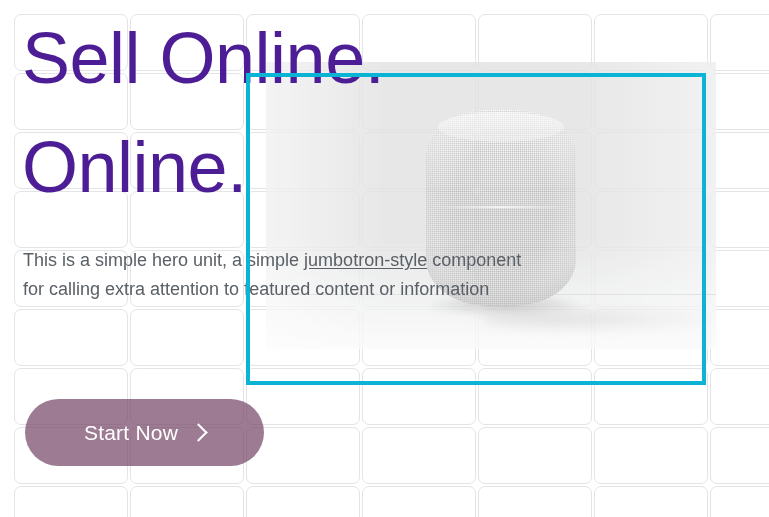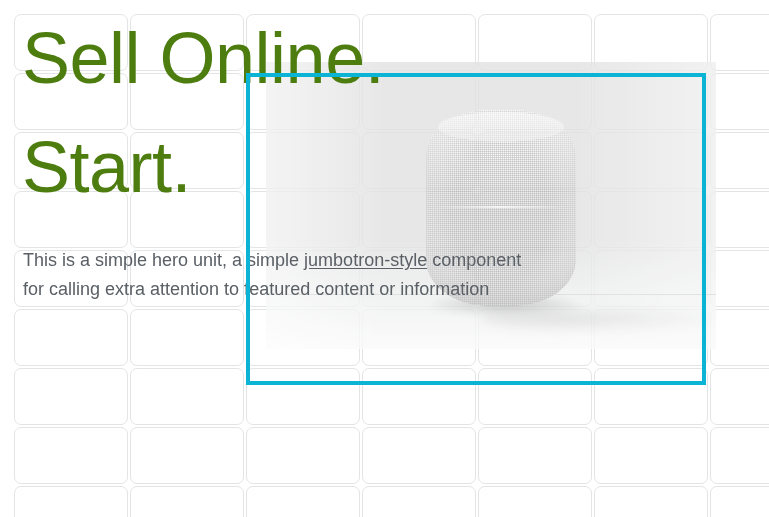--- a/index.html
+++ b/index.html
@@ -156,21 +156,21 @@
   #hero-copy {
     position: absolute;
     left: 0; top: 0;
     z-index: 4;
     width: 769px;
   }
   .headline {
     position: absolute;
     left: 22px;
     font-weight: 300;
-    color: #4d7c0f;
+    color: #4c1d95;
     letter-spacing: -0.5px;
     white-space: nowrap;
     line-height: 1;
   }
   #headline-1 {
     top: 22px;
     font-size: 72px;
   }
   #headline-2 {
     top: 131px;
@@ -310,20 +310,24 @@
       <div class="speaker-body">
         <div class="speaker-mesh"></div>
         <div class="speaker-top"></div>
         <div class="speaker-seam"></div>
       </div>
     </div>
   </div>
 
   <div id="hero-copy">
     <div class="headline" id="headline-1">Sell Online.</div>
-    <div class="headline" id="headline-2">Start.</div>
+    <div class="headline" id="headline-2">Online.</div>
     <p id="hero-lead"><span>This is a simple hero unit, a simple </span><span class="misspelled">jumbotron-style</span><span> component for calling extra attention to featured content or information</span></p>
   </div>
 
+  <button id="cta-button">
+    <span id="cta-label">Start Now</span>
+    <span id="cta-chevron"></span>
+  </button>
 
   <div id="selection-rect" style="left: 246px; top: 73px; width: 460px; height: 312px; border-color: rgb(11, 180, 212);"></div>
 
 </div>
 
 </body></html>

